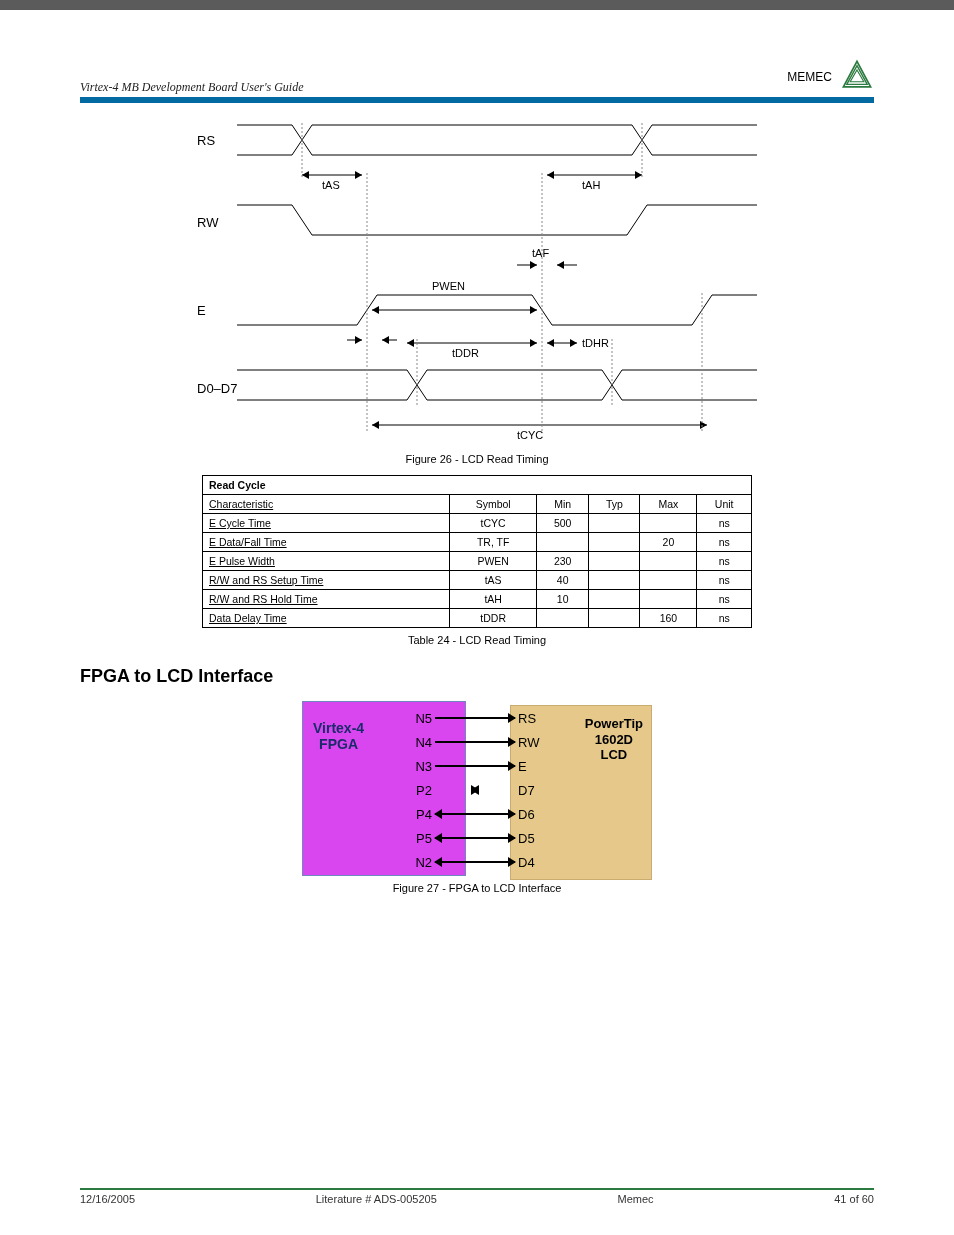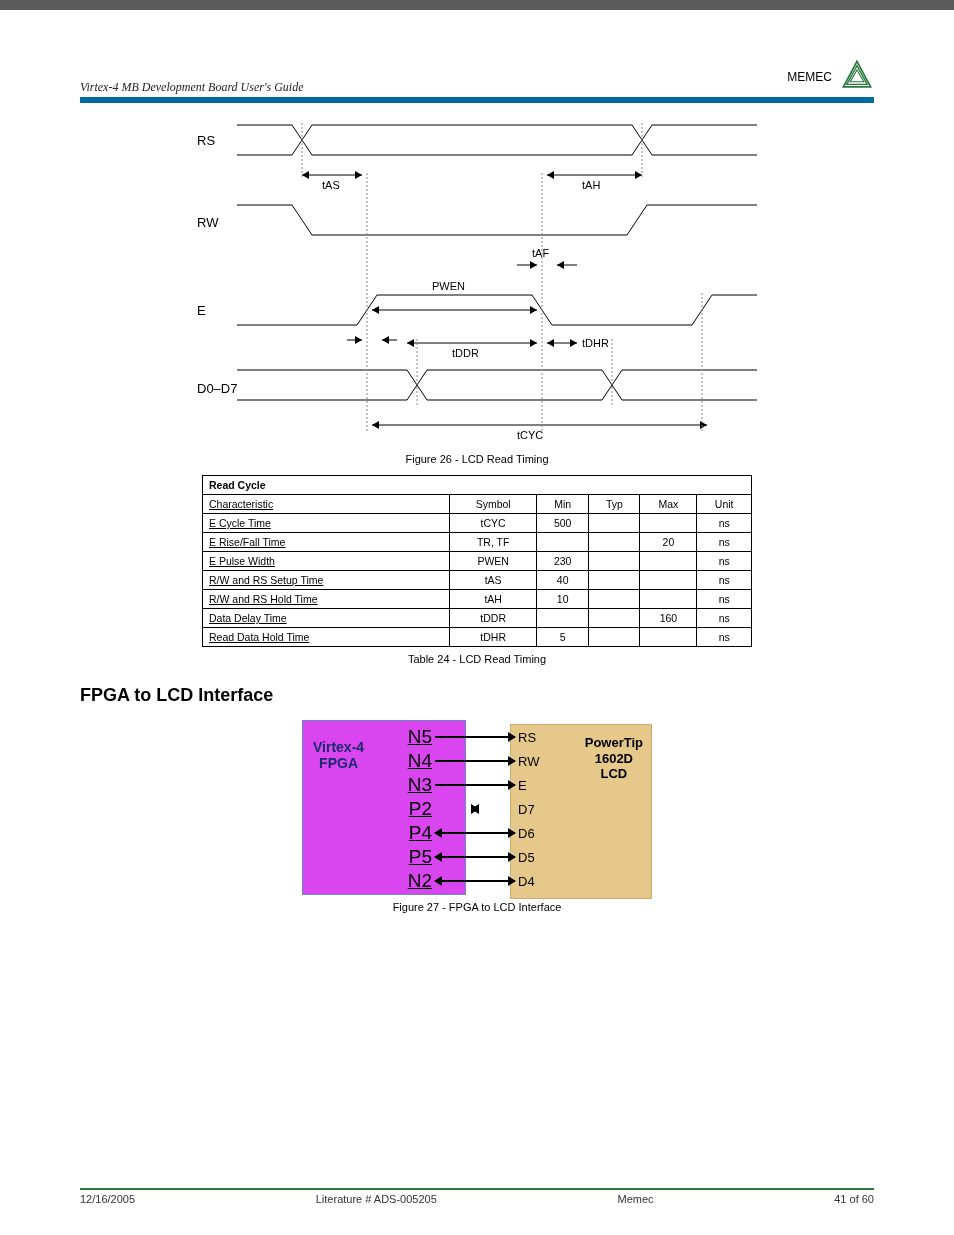--- a/index.html
+++ b/index.html
@@ -128,24 +128,23 @@
     position: absolute;
     left: 103px;
     width: 140px;
     height: 22px;
     display: flex;
     align-items: center;
   }
   .pin-src {
     width: 30px;
     text-align: right;
-    font-size: 19px;
+    font-size: 13px;
     color: #000;
     padding-right: 3px;
-    text-decoration: underline;
   }
   .pin-dst {
     width: 30px;
     text-align: left;
     font-size: 13px;
     color: #000;
     padding-left: 3px;
   }
   .arrow-line {
     flex: 1;
@@ -324,21 +323,21 @@
       <tbody id="rc-body">
         <tr>
           <td class="char">E Cycle Time</td>
           <td>tCYC</td>
           <td>500</td>
           <td></td>
           <td></td>
           <td>ns</td>
         </tr>
         <tr>
-          <td class="char">E Rise/Fall Time</td>
+          <td class="char">E Data/Fall Time</td>
           <td>TR, TF</td>
           <td></td>
           <td></td>
           <td>20</td>
           <td>ns</td>
         </tr>
         <tr>
           <td class="char">E Pulse Width</td>
           <td>PWEN</td>
           <td>230</td>
@@ -361,28 +360,20 @@
           <td></td>
           <td></td>
           <td>ns</td>
         </tr>
         <tr>
           <td class="char">Data Delay Time</td>
           <td>tDDR</td>
           <td></td>
           <td></td>
           <td>160</td>
-          <td>ns</td>
-        </tr>
-        <tr>
-          <td class="char">Read Data Hold Time</td>
-          <td>tDHR</td>
-          <td>5</td>
-          <td></td>
-          <td></td>
           <td>ns</td>
         </tr>
       </tbody>
   </table>
   <div class="tablecap">Table 24 - LCD Read Timing</div>
 
   <div class="section-title">FPGA to LCD Interface</div>
 
   <div class="block-diagram-wrap">
     <div class="block-diagram">

